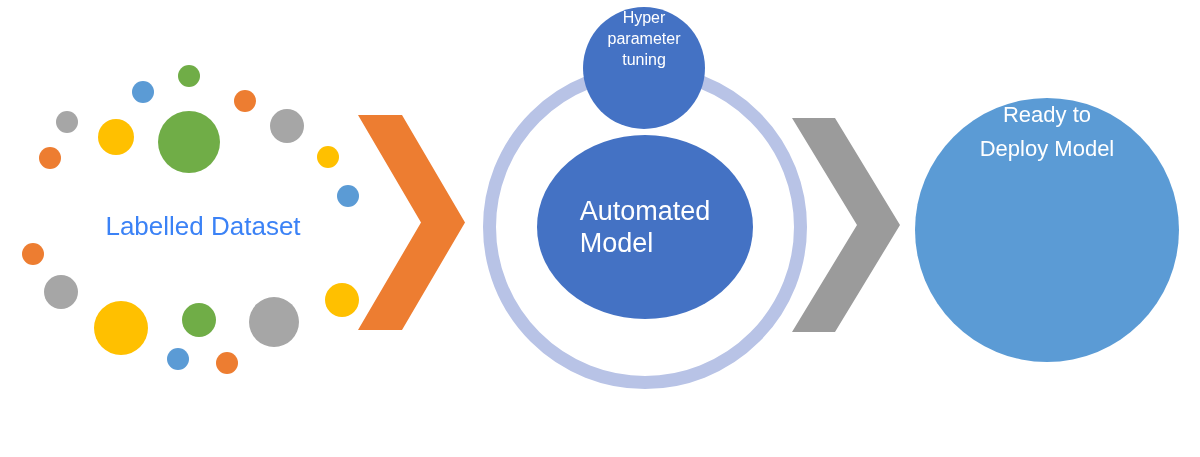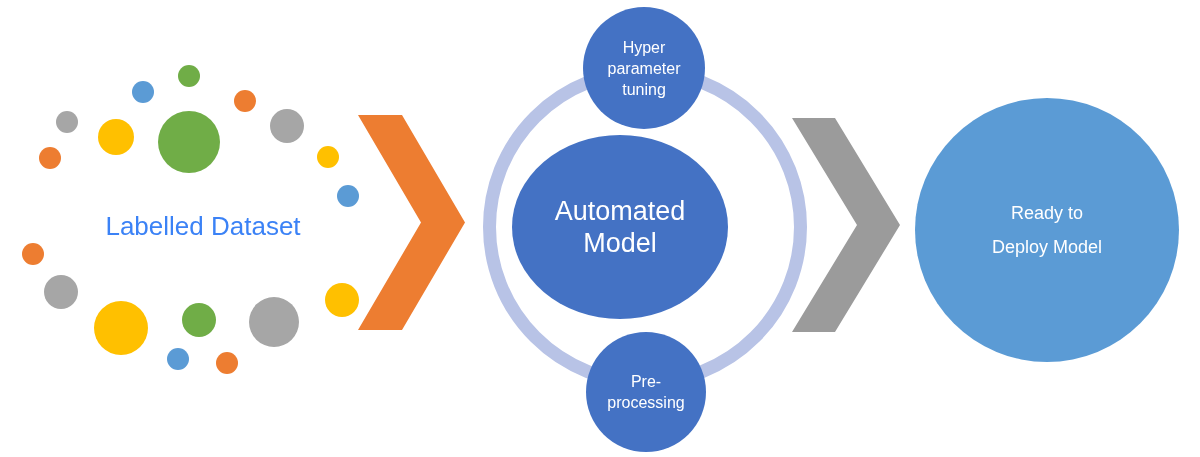--- a/index.html
+++ b/index.html
@@ -17,21 +17,20 @@
   }
   .abs { position: absolute; }
   .dot {
     position: absolute;
     border-radius: 50%;
   }
   .circle {
     position: absolute;
     border-radius: 50%;
     display: flex;
-    align-items: center;
     justify-content: center;
     text-align: center;
   }
   .pre { white-space: pre-line; }
   
   #labelled-dataset-label {
     left: 53px;
     top: 210px;
     width: 300px;
     font-size: 26px;
@@ -44,29 +43,28 @@
     left: 483px;
     top: 65px;
     width: 298px;
     height: 298px;
     border-style: solid;
     border-width: 13px;
     border-radius: 50%;
   }
   
   #automated-model-ellipse {
-    left: 512px;
+    left: 537px;
     top: 135px;
     width: 216px;
     height: 184px;
     border-radius: 50%;
     display: flex;
     align-items: center;
     justify-content: center;
-    text-align: center;
   }
   #automated-model-ellipse .label {
     color: #ffffff;
     font-size: 27px;
     line-height: 32px;
   }
   
   #hyperparameter-tuning-circle {
     left: 583px;
     top: 7px;
@@ -86,21 +84,21 @@
   }
   
   #ready-to-deploy-circle {
     left: 915px;
     top: 98px;
     width: 264px;
     height: 264px;
   }
   #ready-to-deploy-circle .label {
     color: #ffffff;
-    font-size: 18px;
+    font-size: 22px;
     line-height: 34px;
   }
   
   #chevron-orange { left: 358px; top: 115px; }
   #chevron-gray  { left: 792px; top: 118px; }
 </style>
 </head>
 <body>
 
 <div id="canvas">
@@ -137,24 +135,20 @@
     <div class="label pre">Automated
 Model</div>
   </div>
 
   <div class="circle" id="hyperparameter-tuning-circle" style="background-color: rgb(68, 114, 196);">
     <div class="satellite-label pre">Hyper
 parameter
 tuning</div>
   </div>
 
-  <div class="circle" id="preprocessing-circle" style="background-color: rgb(68, 114, 196);">
-    <div class="satellite-label pre">Pre-
-processing</div>
-  </div>
 
   <svg class="abs" id="chevron-gray" width="108" height="214" viewBox="0 0 108 214">
     <polygon points="0,0 43,0 108,107 43,214 0,214 65,107" fill="#9B9B9B"></polygon>
   </svg>
 
   <div class="circle" id="ready-to-deploy-circle" style="background-color: rgb(91, 155, 213);">
     <div class="label pre">Ready to
 Deploy Model</div>
   </div>
 

